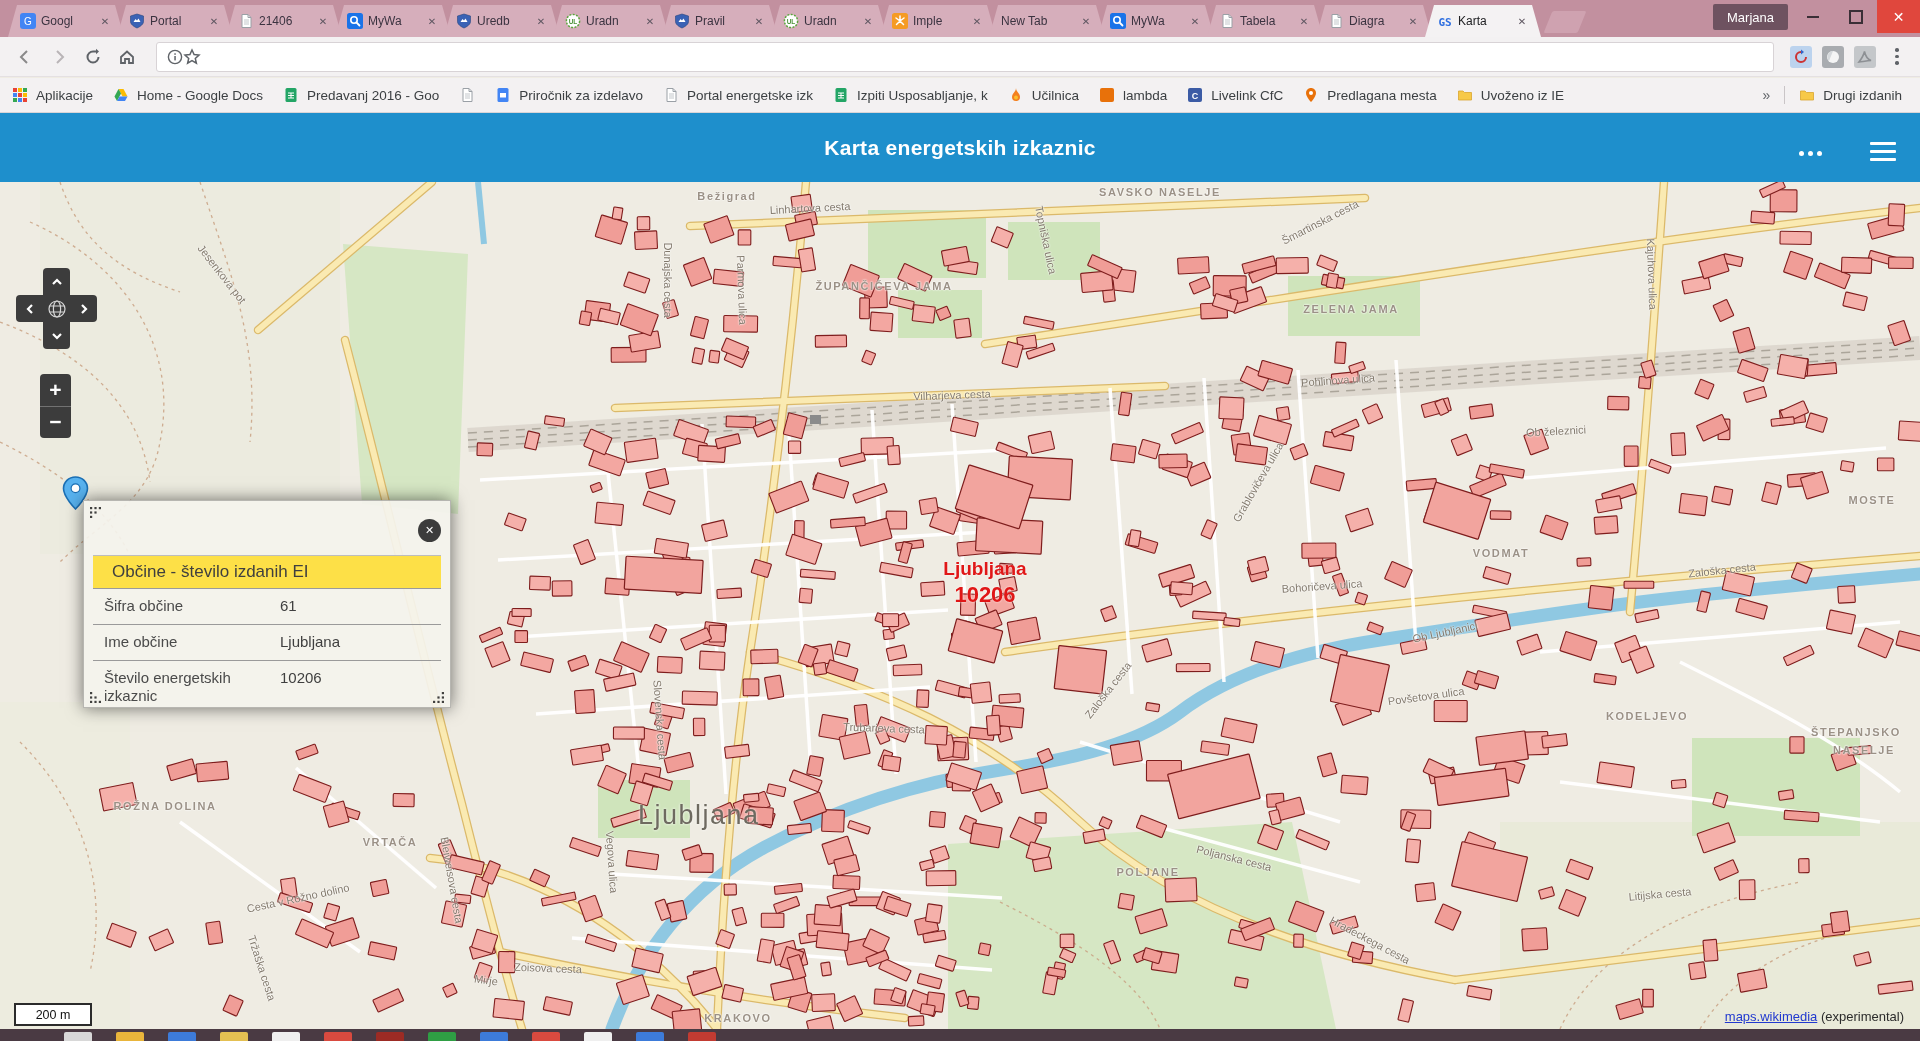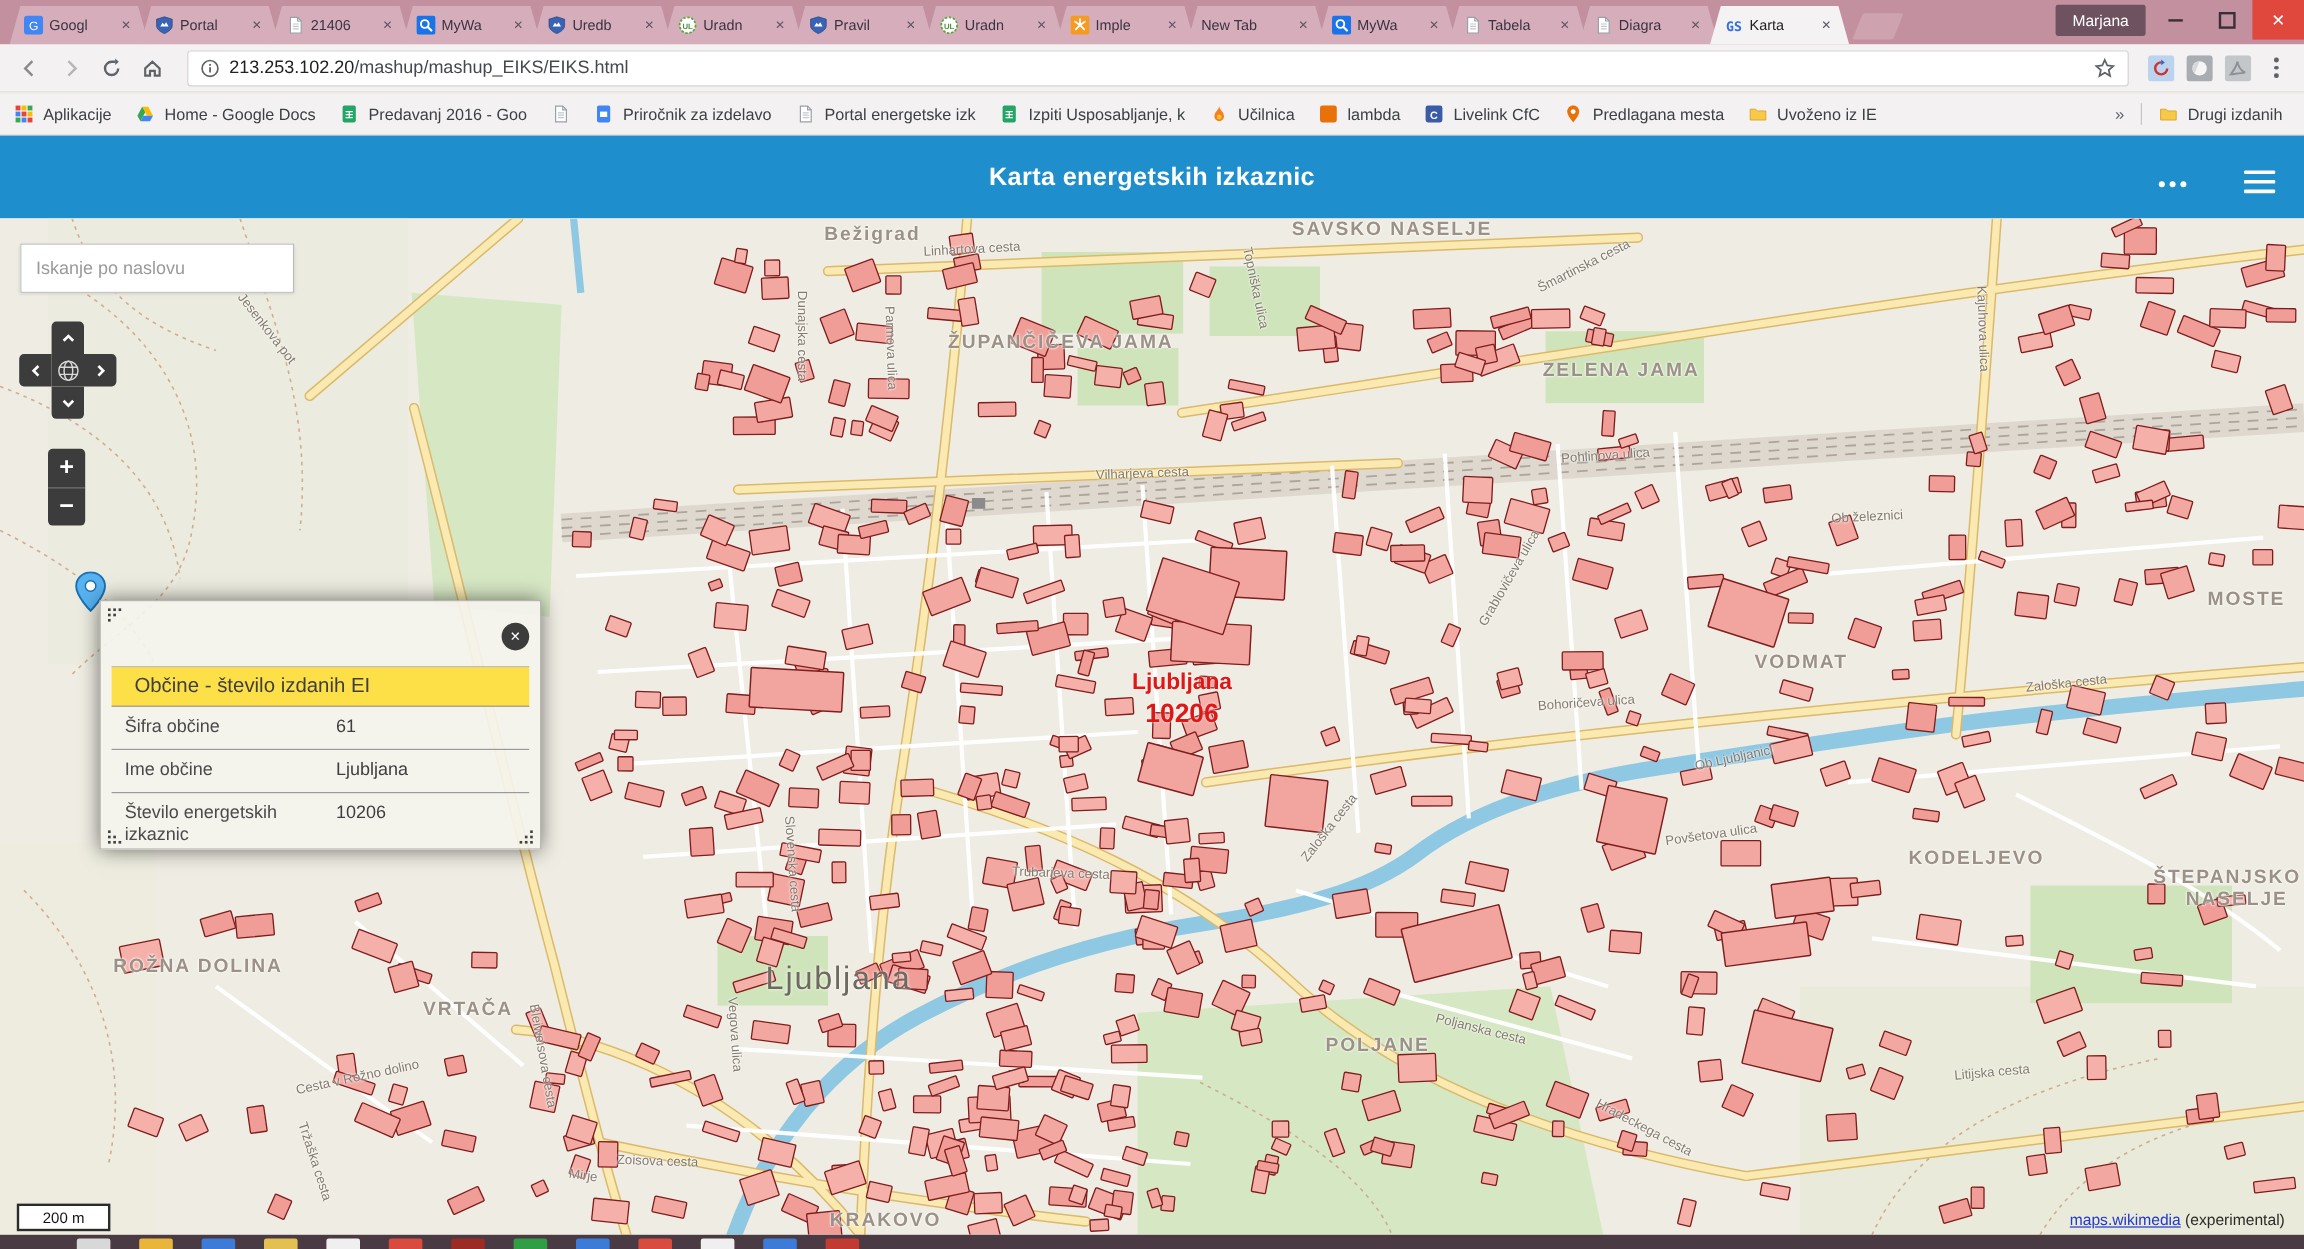--- a/index.html
+++ b/index.html
@@ -45,21 +45,21 @@
   .apptitle{color:#fff;font-size:21px;font-weight:bold;letter-spacing:.3px}
   .hdr-dots{position:absolute;right:98px;top:38px;display:flex;gap:4px}
   .hdr-dots i{width:5px;height:5px;border-radius:50%;background:#fff}
   .hamburger{position:absolute;right:24px;top:29px;width:26px;display:flex;flex-direction:column;gap:5px}
   .hamburger i{height:3px;background:#fff;border-radius:1px}
 
   
   .map{position:absolute;top:182px;left:0;width:1920px;height:847px;overflow:hidden;background:#efece3}
   .map svg.base{position:absolute;inset:0}
   .maplabels{position:absolute;inset:0;pointer-events:none}
-  .dlabel{position:absolute;transform:translate(-50%,-50%);font-size:16px;font-weight:bold;letter-spacing:1.6px;color:#9b9186;white-space:nowrap;text-shadow:0 0 2px #fff,0 0 2px #fff}
+  .dlabel{position:absolute;transform:translate(-50%,-50%);font-size:11px;font-weight:bold;letter-spacing:1.6px;color:#9b9186;white-space:nowrap;text-shadow:0 0 2px #fff,0 0 2px #fff}
   .slabel{position:absolute;font-size:11px;color:#837a6d;white-space:nowrap;text-shadow:0 0 2px #fff,0 0 2px #fff}
   .citylabel{position:absolute;left:638px;top:618px;font-size:27px;color:#6e6a60;letter-spacing:1.5px;text-shadow:0 0 3px #fff;pointer-events:none}
   .sel-label{position:absolute;left:900px;top:376px;width:170px;text-align:center;color:#e01717;pointer-events:none;text-shadow:0 0 2px #fff}
   .sel-name{font-size:19px;font-weight:600}
   .sel-val{font-size:22px;font-weight:600;margin-top:2px}
 
   .searchbox{position:absolute;left:17px;top:21px;width:228px;height:41px;background:#fff;border:1px solid #b9b9b9;box-shadow:0 1px 3px rgba(0,0,0,.15)}
   .searchbox input{width:100%;height:100%;border:none;outline:none;padding:0 12px;font-size:15px;font-family:"Liberation Sans",sans-serif;color:#333}
   .searchbox input::placeholder{color:#9a9a9a}
 
@@ -275,21 +275,20 @@
       <svg width="18" height="18" viewBox="0 0 18 18">
           <path d="M3 9 L9 3.5 L15 9 V15 H11 V11 H7 V15 H3 Z" fill="none" stroke="#5f6368" stroke-width="1.8"></path>
         </svg>
     </div>
     <div class="omnibox">
       <svg width="16" height="16" viewBox="0 0 16 16">
           <circle cx="8" cy="8" r="6.6" fill="none" stroke="#5f6368" stroke-width="1.4"></circle>
           <rect x="7.3" y="7" width="1.5" height="4.4" fill="#5f6368"></rect>
           <rect x="7.3" y="4.3" width="1.5" height="1.5" fill="#5f6368"></rect>
         </svg>
-      <span class="omni-url"><span class="host">213.253.102.20</span><span class="path">/mashup/mashup_EIKS/EIKS.html</span></span>
       <svg width="18" height="18" viewBox="0 0 18 18">
           <path d="M9 2 L11.1 6.6 L16 7.1 L12.3 10.4 L13.4 15.2 L9 12.7 L4.6 15.2 L5.7 10.4 L2 7.1 L6.9 6.6 Z" fill="none" stroke="#5f6368" stroke-width="1.5"></path>
         </svg>
     </div>
     <div class="extic">
       <svg width="22" height="22" viewBox="0 0 22 22">
           <rect width="22" height="22" rx="3" fill="#bcd3ee"></rect>
           <path d="M16 11 A5 5 0 1 1 11 6" fill="none" stroke="#c33" stroke-width="2"></path>
           <path d="M11 3.6 L14 6 L11 8.4 Z" fill="#36c"></path>
         </svg>
@@ -1126,23 +1125,20 @@
         <div class="slabel" style="left: 1370px; top: 758px; transform: translate(-50%, -50%) rotate(28deg);">Hradeckega cesta</div>
       </div>
 
     <div class="citylabel">Ljubljana</div>
 
     <div class="sel-label">
       <div class="sel-name">Ljubljana</div>
       <div class="sel-val">10206</div>
     </div>
 
-    <div class="searchbox">
-      <input type="text" placeholder="Iskanje po naslovu" style="">
-    </div>
 
     <div class="panpad">
       <div class="pp pp-up">
           <svg viewBox="0 0 14 14">
             <path d="M3 9 L7 5 L11 9" fill="none" stroke="#fff" stroke-width="2.2"></path>
           </svg>
         </div>
       <div class="pp pp-dn">
           <svg viewBox="0 0 14 14">
             <path d="M3 5 L7 9 L11 5" fill="none" stroke="#fff" stroke-width="2.2"></path>

